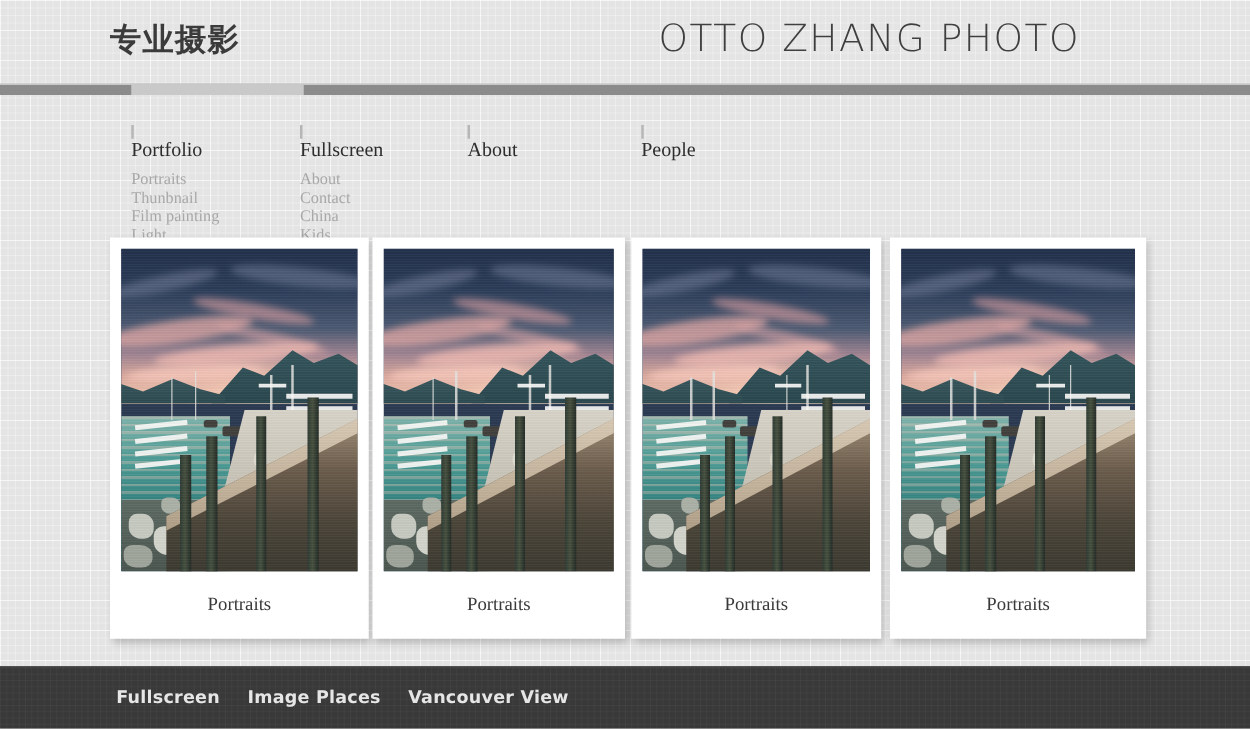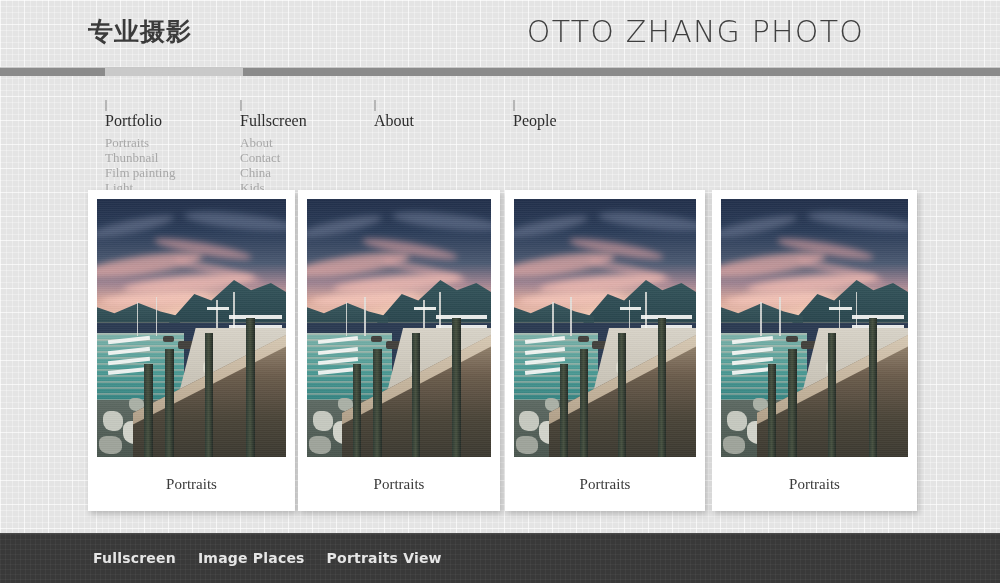--- a/index.html
+++ b/index.html
@@ -570,15 +570,15 @@
     </div>
     <div class="card-caption">Portraits</div>
   </article>
 
 </section>
 
 <footer class="site-footer">
   <ul class="footer-links">
     <li>Fullscreen</li>
     <li>Image Places</li>
-    <li>Portraits View</li>
+    <li>Vancouver View</li>
   </ul>
 </footer>
 
 </body></html>

